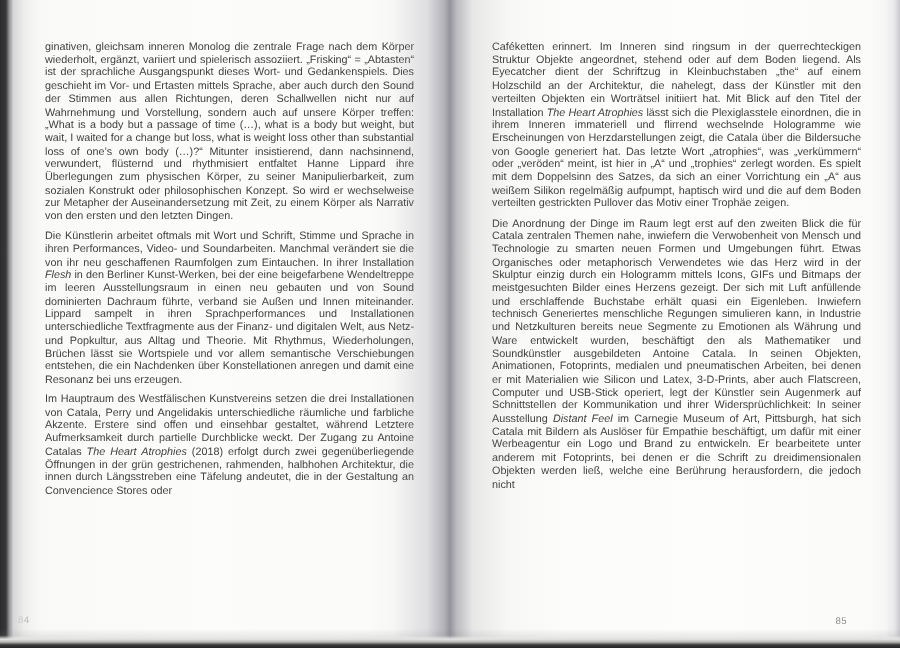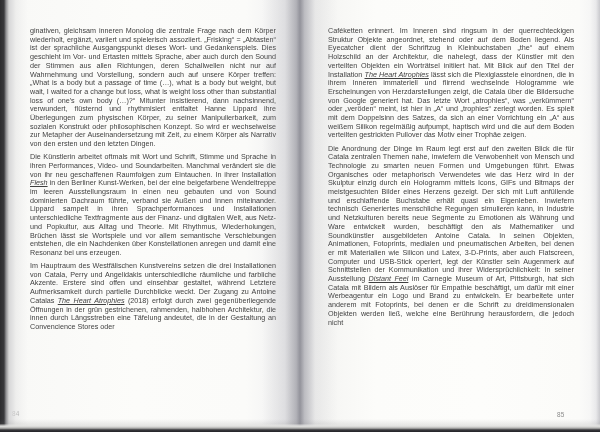--- a/index.html
+++ b/index.html
@@ -18,21 +18,21 @@
     background:linear-gradient(to right,#e7e7ea 0%,#f4f4f2 5%,#fcfcfa 25%,#fdfdfb 60%,#fbfbf9 93%,#f2f2f3 100%);
   }
   .textblock {
     position:absolute; top:27px; width:246px; z-index:2;
     color:#3f3f3f; font-size:7.2px; line-height:8.7px;
     text-align:justify; letter-spacing:0;
   }
   .textblock-left  { left:30px; }
   .textblock-right { left:328px; }
   .textblock p { margin:0 0 4.4px 0; }
-  .textblock i { font-style:italic;text-decoration:underline; }
+  .textblock i { font-style:italic; }
   .pagenum {
     position:absolute; z-index:2; font-size:6.4px; color:#8b8b8b; letter-spacing:0.3px;
   }
   .pagenum-left  { left:12px;  top:410px; }
   .pagenum-right { left:557px; top:411px; }
   .overlay { position:absolute; z-index:3; pointer-events:none; }
   .gutter-shadow {
     left:262px; top:0; width:76px; height:432px;
     background:linear-gradient(to right,
       rgba(170,170,178,0) 0%, rgba(165,165,173,0.25) 30%,

